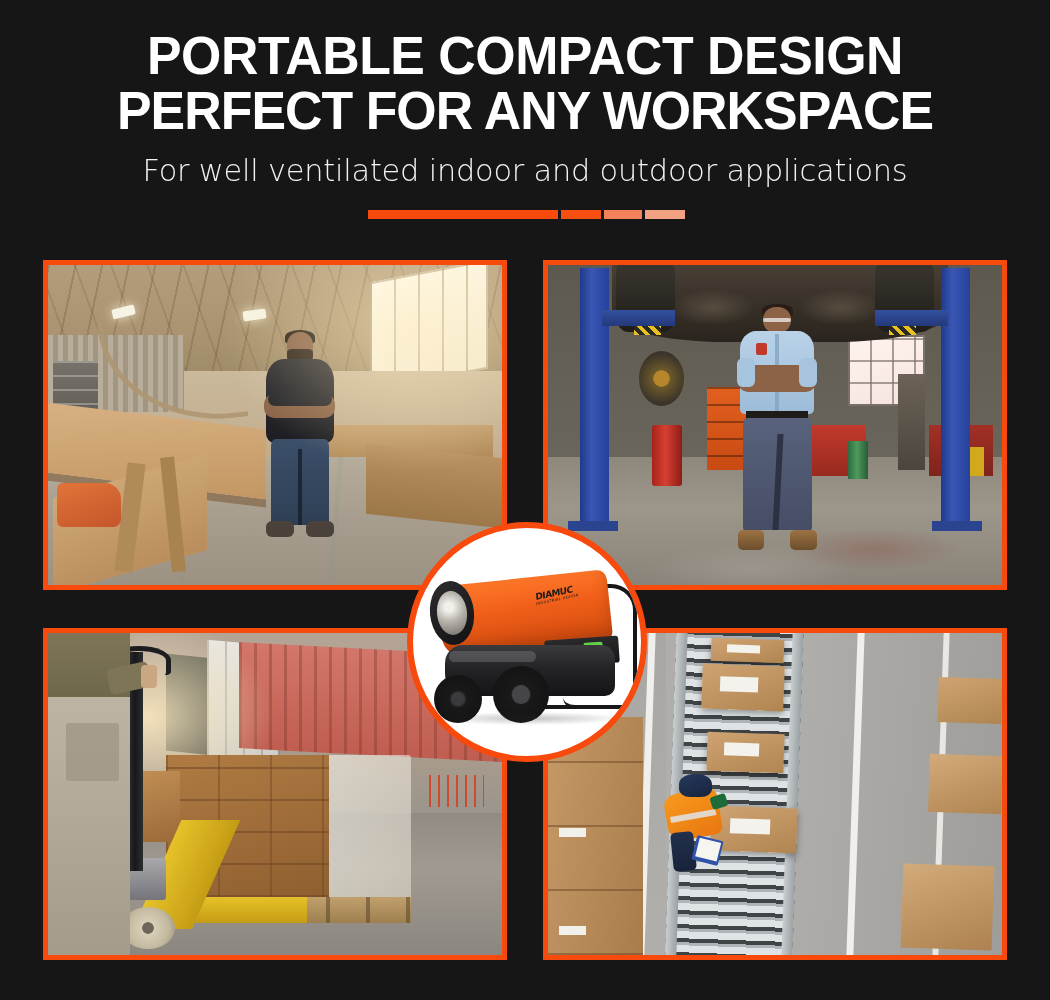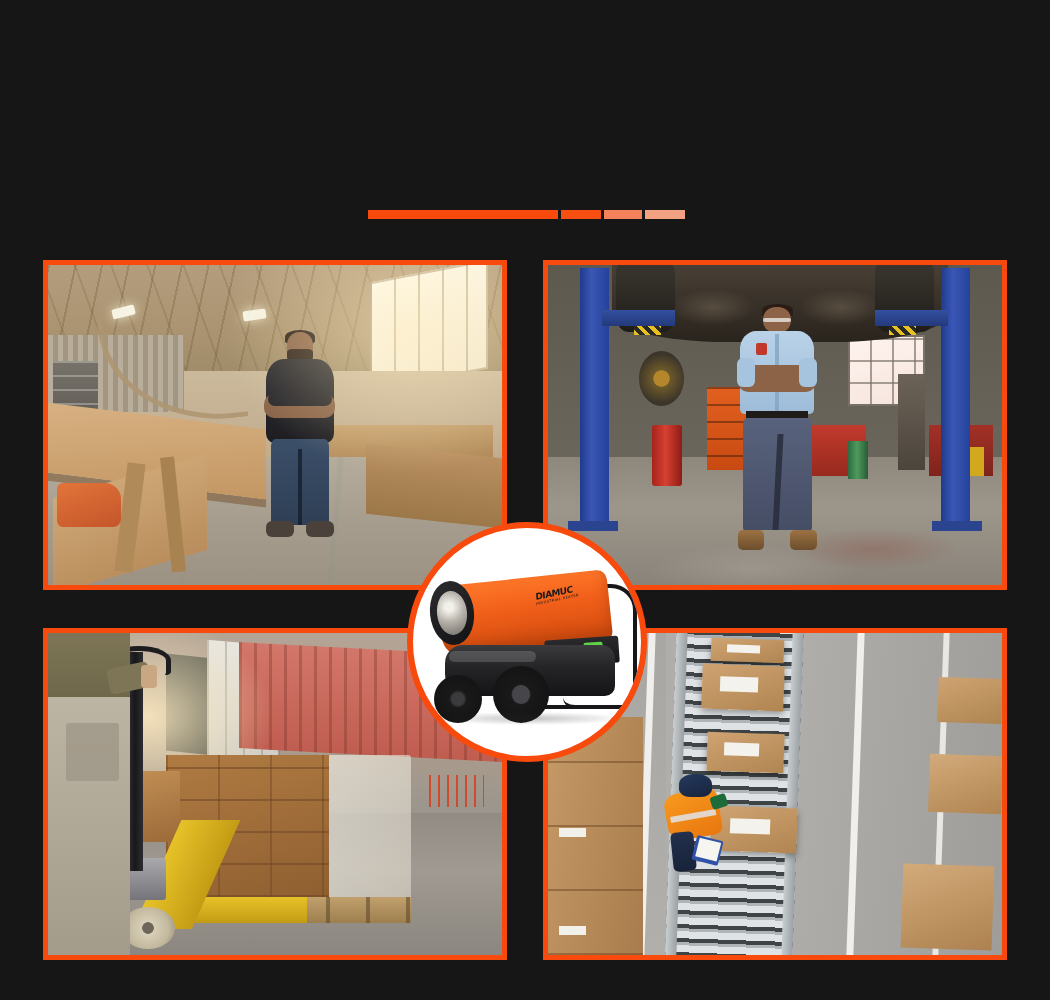--- a/index.html
+++ b/index.html
@@ -725,20 +725,27 @@
   .ht-shadow {
     position: absolute; left: 6%; bottom: 2%; width: 86%; height: 8%;
     background: radial-gradient(ellipse at 50% 50%, rgba(40,40,40,0.28), rgba(0,0,0,0) 72%);
   }
 </style>
 </head>
 <body>
 
 <div class="banner">
 
+  <div class="header">
+    <h1 class="headline">
+      <span class="line line1">PORTABLE COMPACT DESIGN</span>
+      <span class="line line2">PERFECT FOR ANY WORKSPACE</span>
+    </h1>
+    <p class="subhead">For well ventilated indoor and outdoor applications</p>
+  </div>
 
   <div class="divider">
     <span class="seg seg-1"></span>
     <span class="seg seg-2"></span>
     <span class="seg seg-3"></span>
     <span class="seg seg-4"></span>
   </div>
 
   <div class="grid">
 

